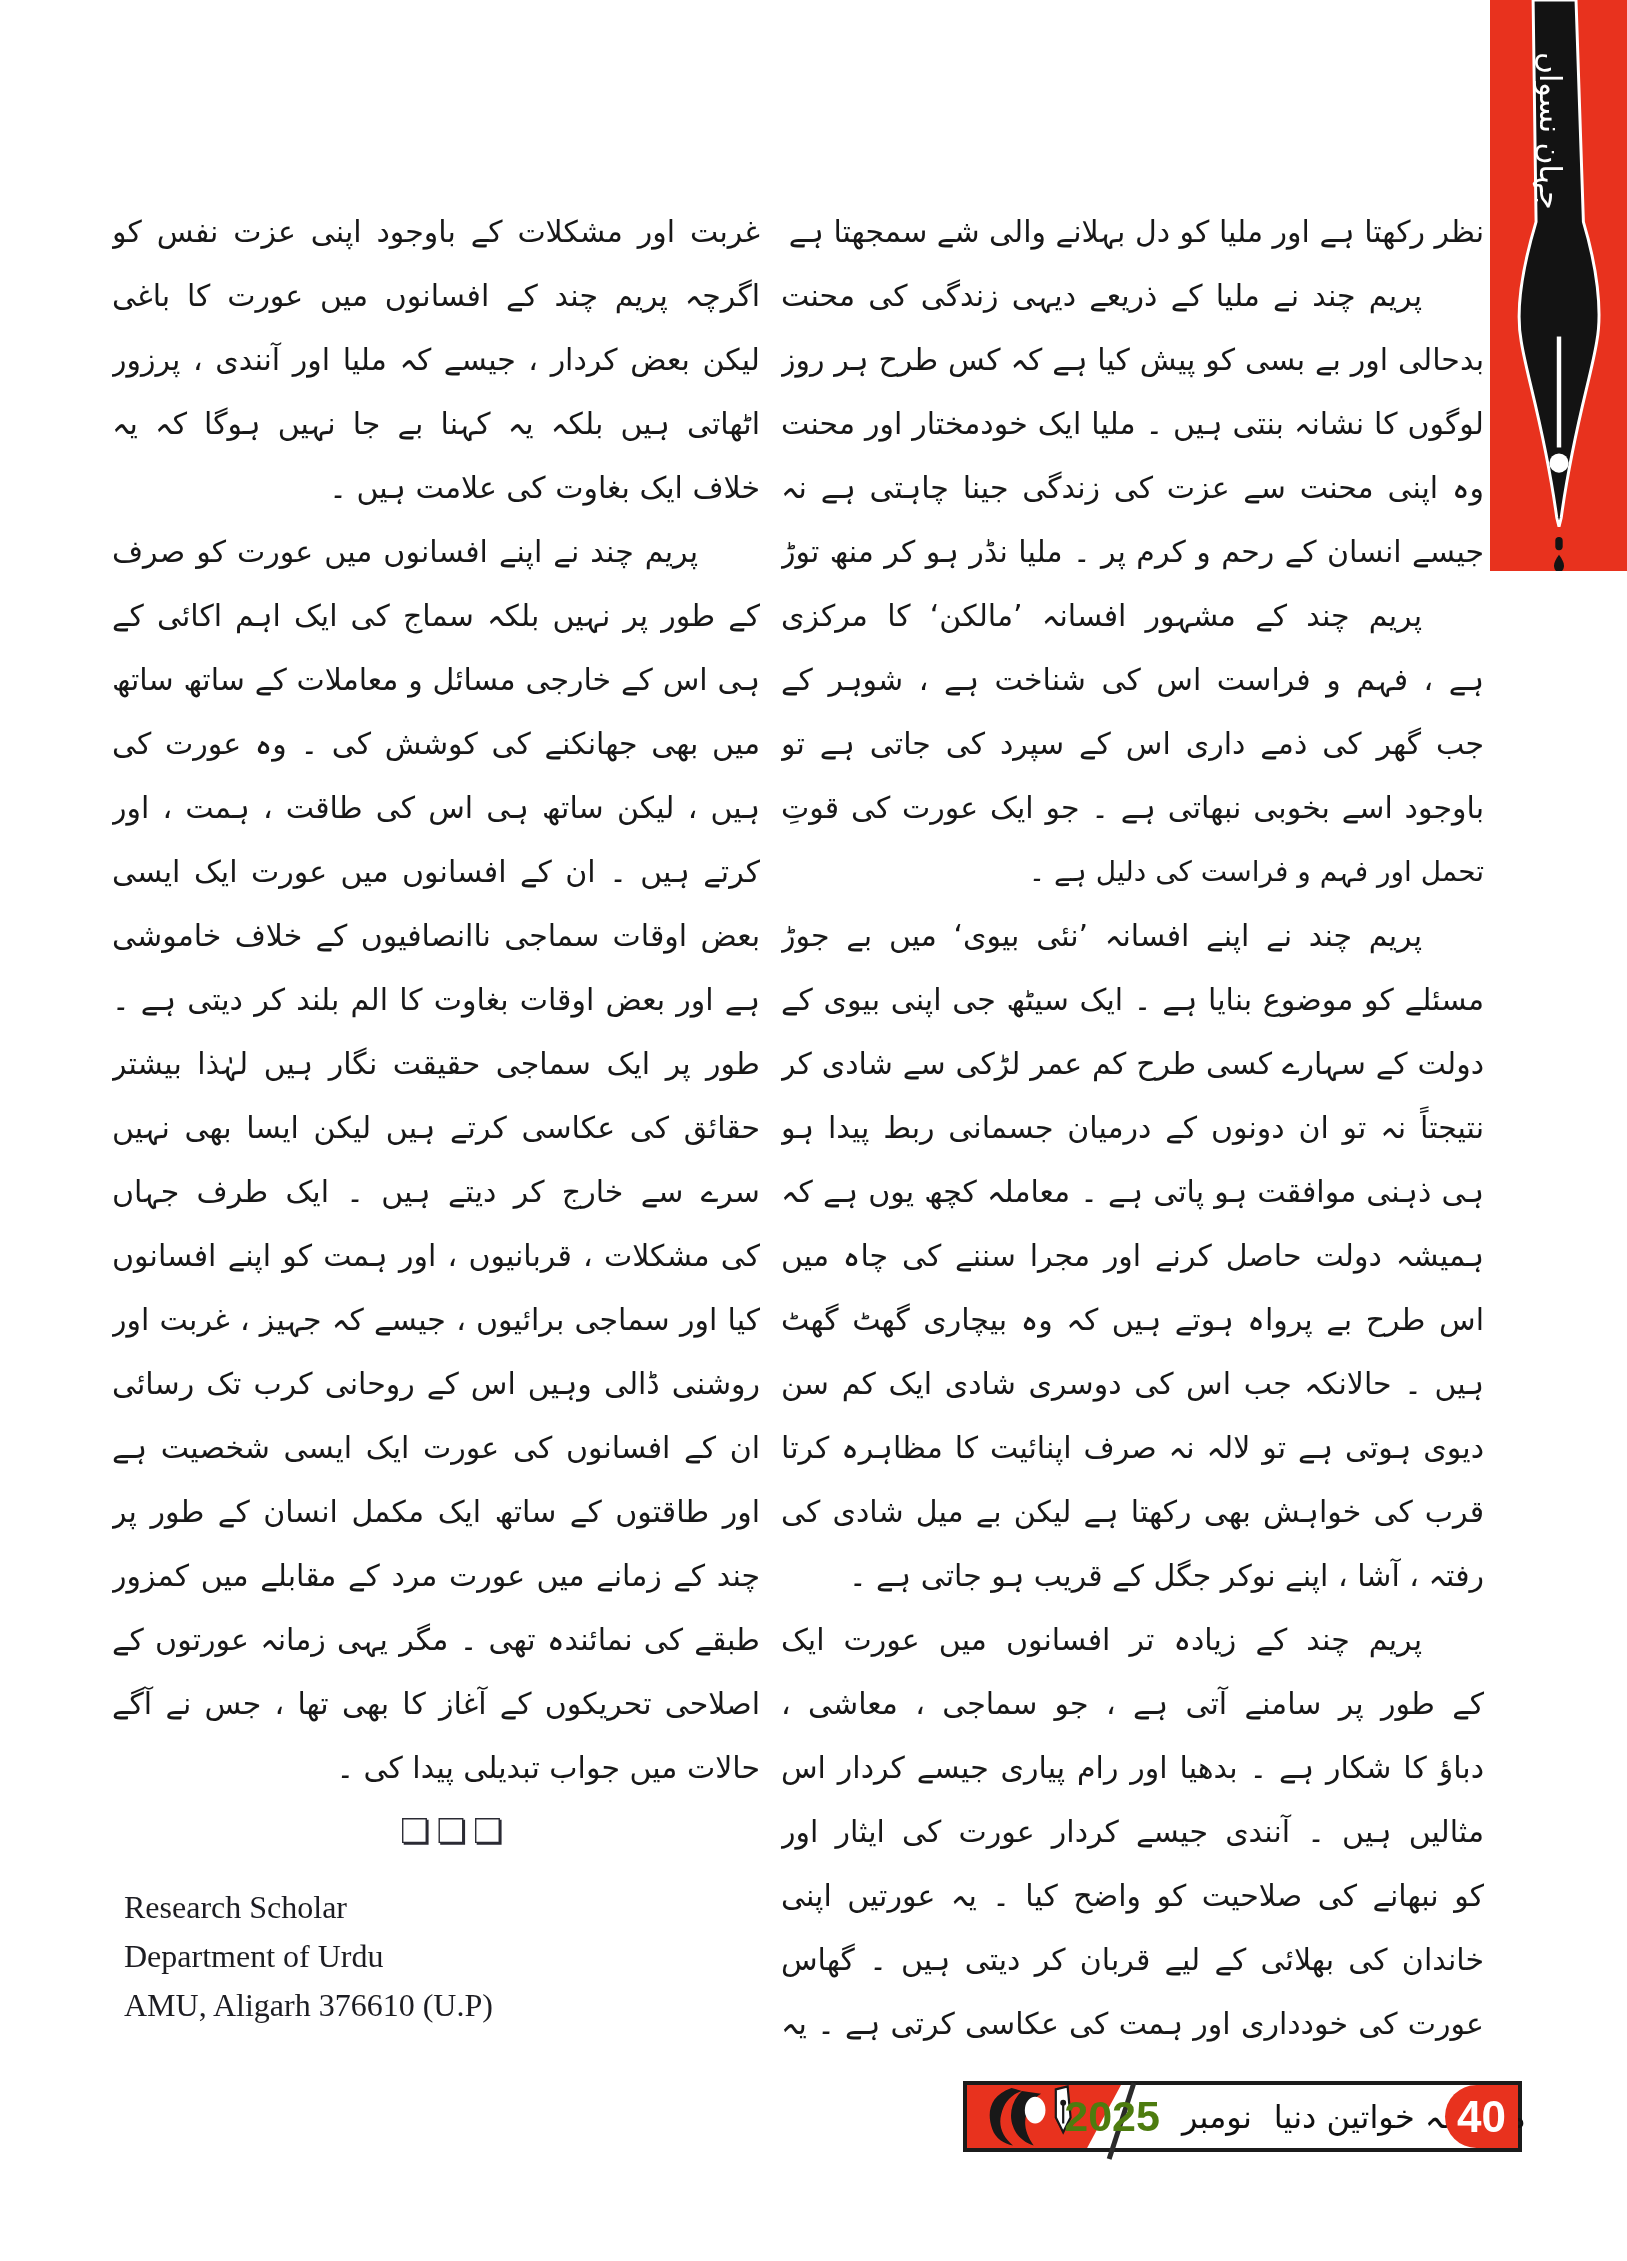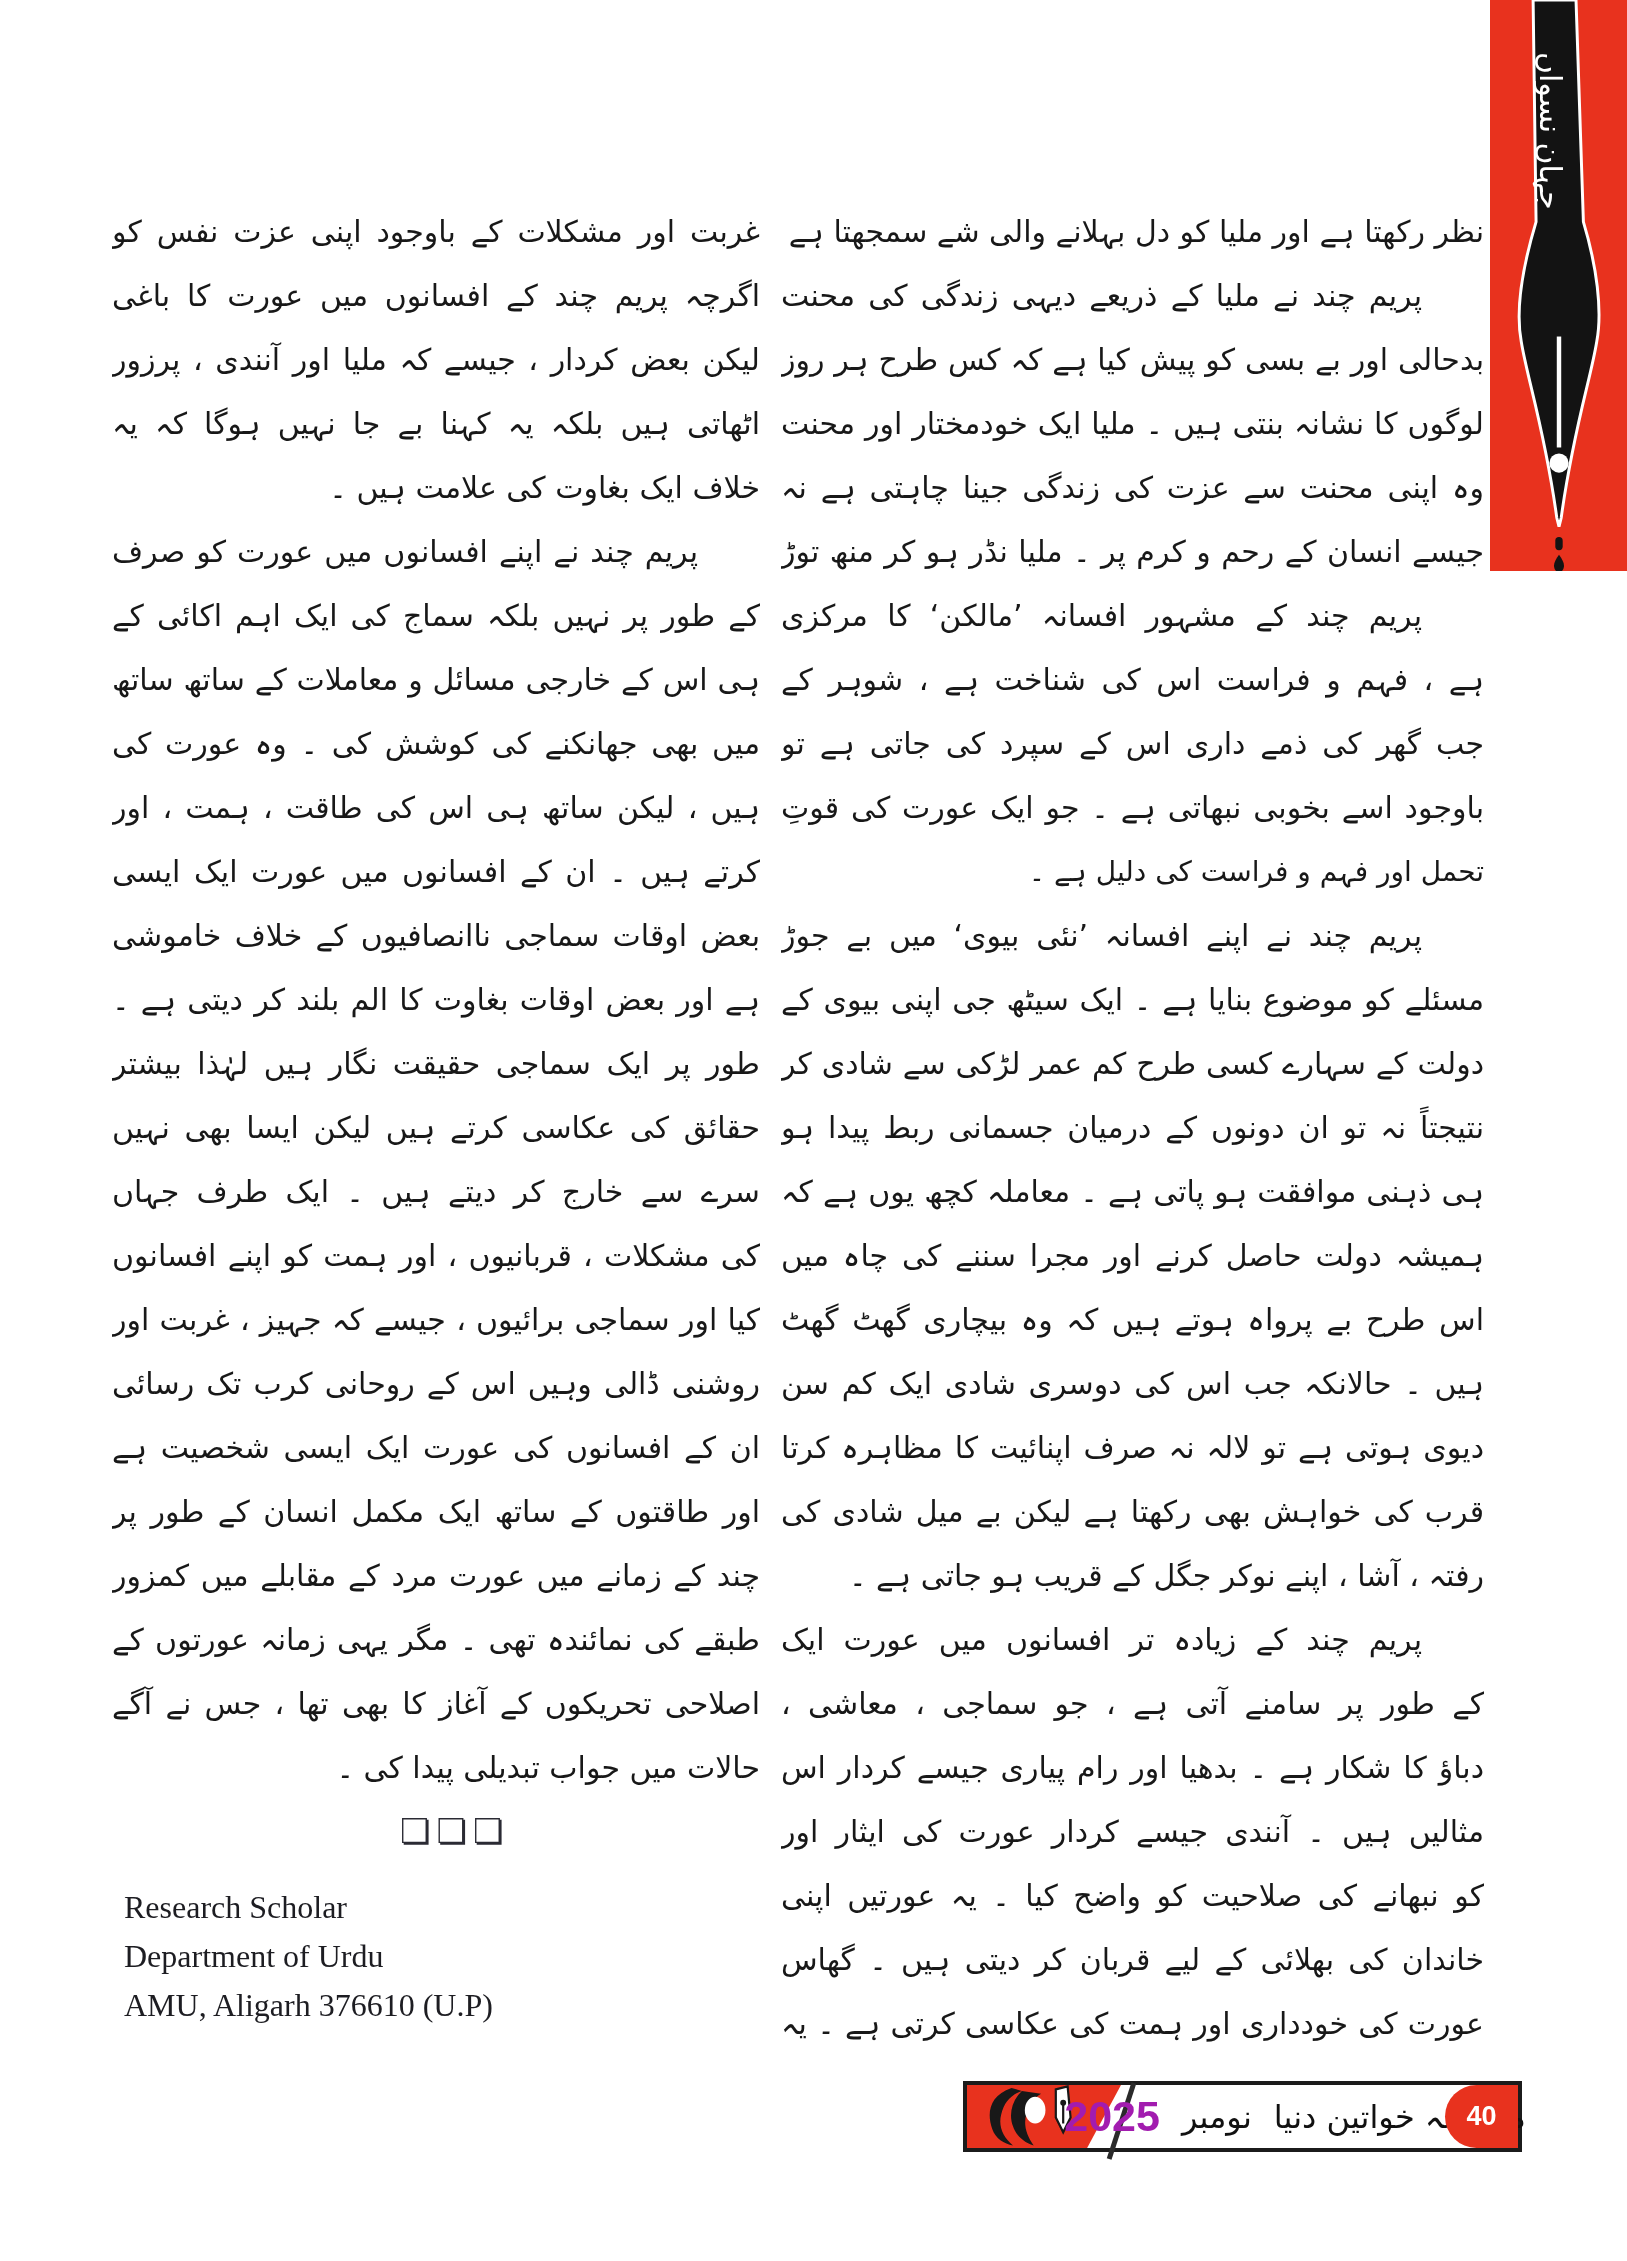--- a/index.html
+++ b/index.html
@@ -42,26 +42,26 @@
   .f-slash{
     position:absolute;left:152px;top:-4.4px;width:5.2px;height:80px;background:#2a2a2a;
     transform:rotate(18deg);
   }
   .f-text{
     position:absolute;left:185px;right:80px;top:0;height:100%;
     display:flex;direction:rtl;align-items:center;justify-content:center;gap:22px;
   }
   .f-magazine{font-size:32px;color:#111;white-space:nowrap;}
   .f-month{font-size:32px;color:#111;}
-  .f-year{font-size:43px;font-weight:bold;color:#a21caf;font-family:"Liberation Sans",sans-serif;}
+  .f-year{font-size:43px;font-weight:bold;color:#4d7c0f;font-family:"Liberation Sans",sans-serif;}
   .f-page{
     position:absolute;right:0;top:0;height:100%;width:73px;background:#e8321e;
     border-radius:37px 0 0 37px;display:flex;align-items:center;justify-content:center;
   }
-  .f-page span{color:#fff;font-size:27px;font-weight:bold;font-family:"Liberation Sans",sans-serif;}
+  .f-page span{color:#fff;font-size:44px;font-weight:bold;font-family:"Liberation Sans",sans-serif;}
 </style>
 </head>
 <body>
 
 <div class="banner">
   <svg width="138" height="571" viewBox="0 0 186 772">
     <path d="M58,0 L116,0 L126,300
              C144,360 152,420 144,462
              C136,512 112,582 96,700 L93,712 L90,700
              C74,582 50,512 42,462

